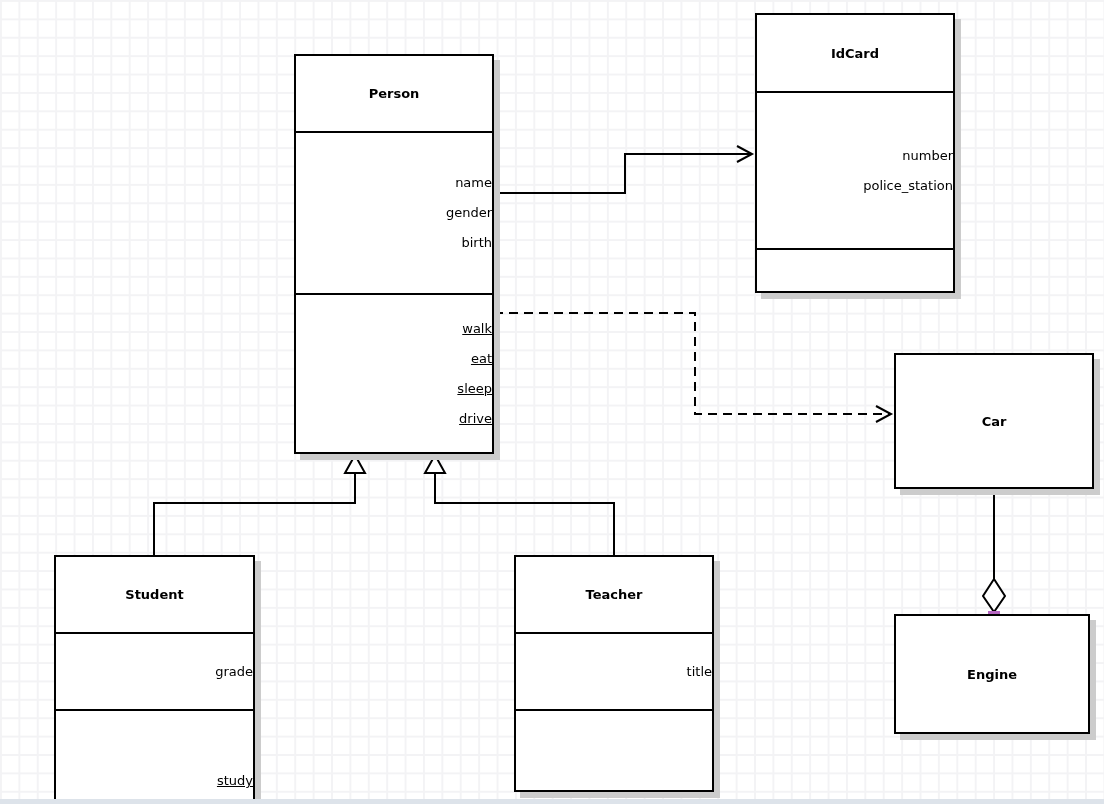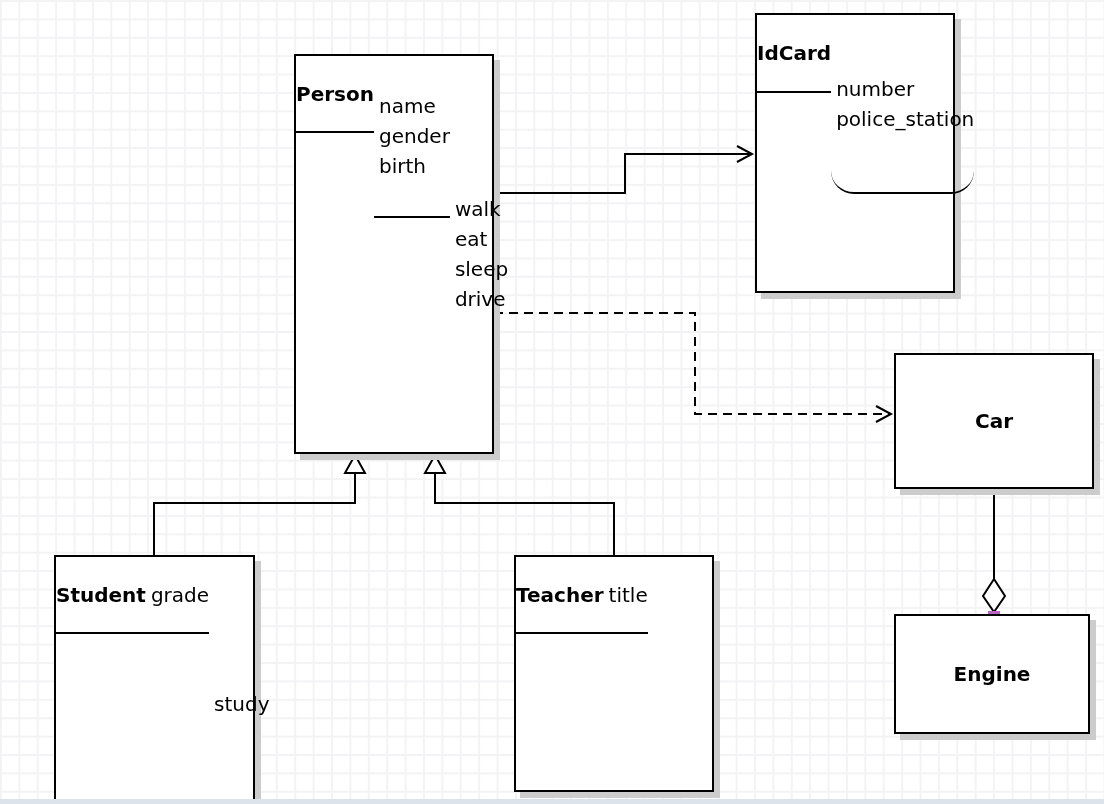--- a/index.html
+++ b/index.html
@@ -19,43 +19,44 @@
     position:absolute; left:0; bottom:0; width:1104px; height:5px;
     background:#dde3ea; z-index:5;
   }
 
   svg.wires { position:absolute; left:0; top:0; z-index:1; }
 
   .uml-class {
     position:absolute; z-index:2;
     background:#ffffff; border:2px solid #000;
     box-shadow:6px 6px 0 0 #cccccc;
-    display:flex; flex-direction:row;
-    font-size:20px;
+    display:flex; flex-direction:column;
+    font-size:13px;
+    text-align:right;
   }
   .uml-title {
     display:flex; align-items:center; justify-content:center;
     font-weight:bold; flex:0 0 auto;
   }
   .uml-title.divided { border-bottom:2px solid #000; }
   .uml-section {
     display:flex; flex-direction:column; justify-content:center;
     padding-left:5px; line-height:30px; flex:0 0 auto;
   }
   .uml-section.divided { border-bottom:2px solid #000; }
-  .uml-section.fill { flex:1 1 auto; }
+  .uml-section.fill { flex:1 1 auto;text-decoration:underline; }
   .single-title { flex:1 1 auto; }
 
   
   #box-person  { left:294px; top:54px;  width:200px; height:400px; }
   #box-person  .uml-title   { height:77px; }
   #box-person  .sec-attrs   { height:162px; }
   #box-idcard  { left:755px; top:13px;  width:200px; height:280px; }
   #box-idcard  .uml-title   { height:78px; }
-  #box-idcard  .sec-attrs   { height:179px;border-radius:23px; }
+  #box-idcard  .sec-attrs   { height:157px; }
   #box-car     { left:894px; top:353px; width:200px; height:136px; }
   #box-engine  { left:894px; top:614px; width:196px; height:120px; }
   #box-student { left:54px;  top:555px; width:201px; height:298px; }
   #box-teacher { left:514px; top:555px; width:200px; height:237px; }
   .small-class .uml-title { height:77px; }
   .small-class .sec-attrs { height:77px; }
 </style>
 </head>
 <body>
 

